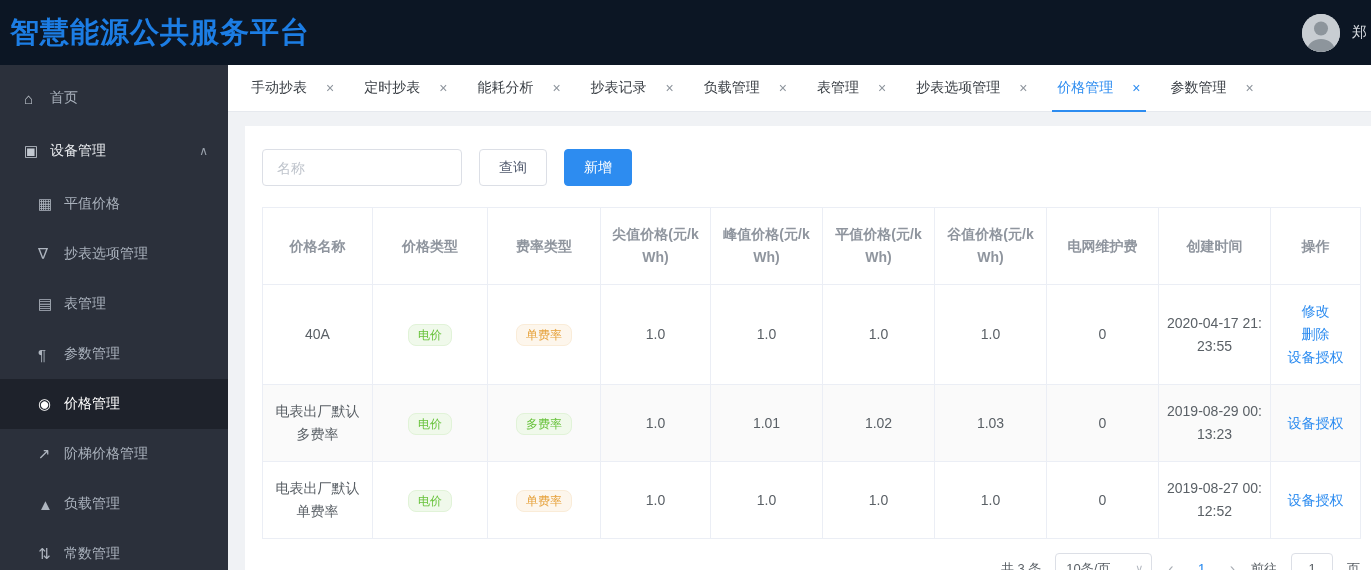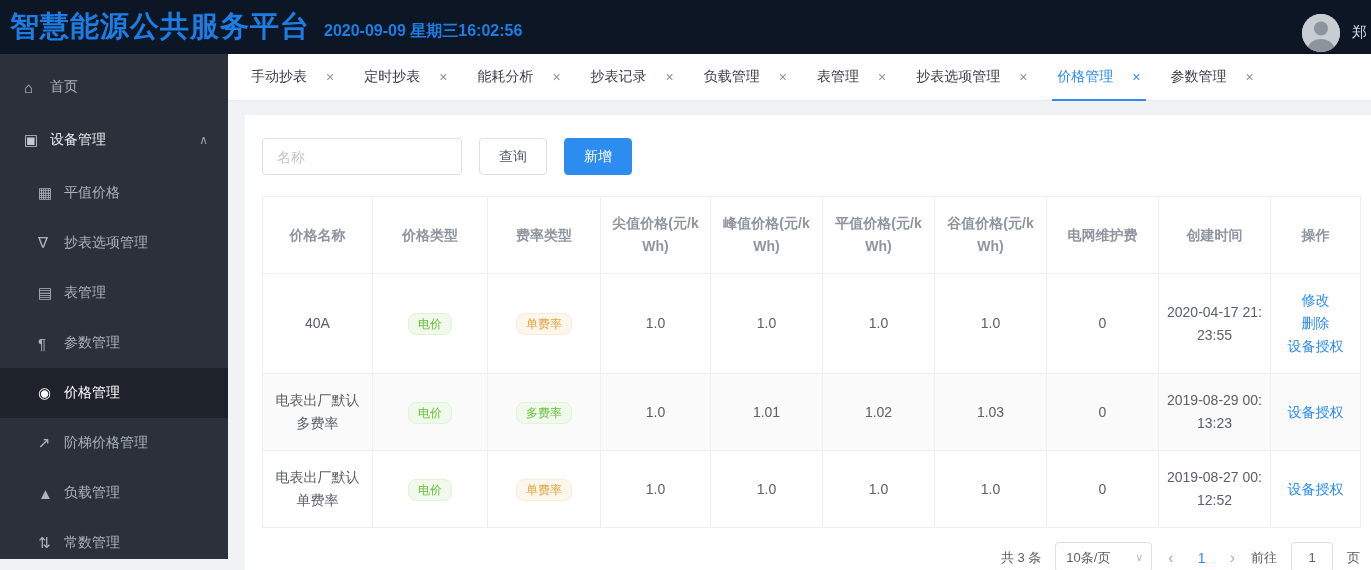--- a/index.html
+++ b/index.html
@@ -1,19 +1,19 @@
 <!DOCTYPE html>
 <html><head>
 <meta charset="utf-8">
 <style>
   html,body{margin:0;padding:0;}
   body{width:1371px;height:570px;overflow:hidden;background:#f0f2f5;font-family:"Liberation Sans","DejaVu Sans",sans-serif;}
 
   
-  .topbar{height:54px;background:#0c1624;display:flex;align-items:center;padding-left:10px;position:relative;}
+  .topbar{height:65px;background:#0c1624;display:flex;align-items:center;padding-left:10px;position:relative;}
   .brand{color:#1c7de4;font-size:29px;font-weight:bold;letter-spacing:1px;white-space:nowrap;}
   .datetime{color:#1c7de4;font-size:16px;font-weight:bold;margin-left:14px;margin-top:8px;white-space:nowrap;}
   .user-area{position:absolute;right:4px;top:0;height:65px;display:flex;align-items:center;gap:12px;}
   .avatar{width:38px;height:38px;border-radius:50%;overflow:hidden;flex-shrink:0;background:#c8cdd2;}
   .user-name{color:#d6dadf;font-size:15px;white-space:nowrap;}
 
   
   .layout{display:flex;height:505px;}
   .sidebar{width:228px;background:#2b303b;flex-shrink:0;overflow:hidden;padding-top:8px;}
   .side-item{display:flex;align-items:center;color:#a9b1bc;font-size:14px;cursor:pointer;padding-left:24px;height:50px;}
@@ -64,21 +64,20 @@
   .caret{color:#b2b7bf;font-size:11px;}
   .page-arrow{color:#a9aeb5;font-size:16px;cursor:pointer;padding:0 2px;}
   .page-num{color:#2d8cf0;font-size:14px;min-width:24px;text-align:center;cursor:pointer;}
   .goto-input{width:42px;height:31px;border:1px solid #dcdfe6;border-radius:4px;text-align:center;font-size:13px;color:#5a6066;outline:none;font-family:inherit;box-sizing:border-box;}
 </style>
 </head>
 <body>
 
 <header class="topbar">
   <div class="brand">智慧能源公共服务平台</div>
-  <div class="datetime">2020-09-09 星期三16:02:56</div>
   <div class="user-area">
     <span class="avatar">
       <svg viewBox="0 0 38 38" width="38" height="38" aria-hidden="true">
         <rect width="38" height="38" fill="#c8cdd2"></rect>
         <circle cx="19" cy="14.5" r="7" fill="#8d959c"></circle>
         <path d="M5 38c0-8.2 6.2-13 14-13s14 4.8 14 13z" fill="#8d959c"></path>
       </svg>
     </span>
     <span class="user-name">郑</span>
   </div>

